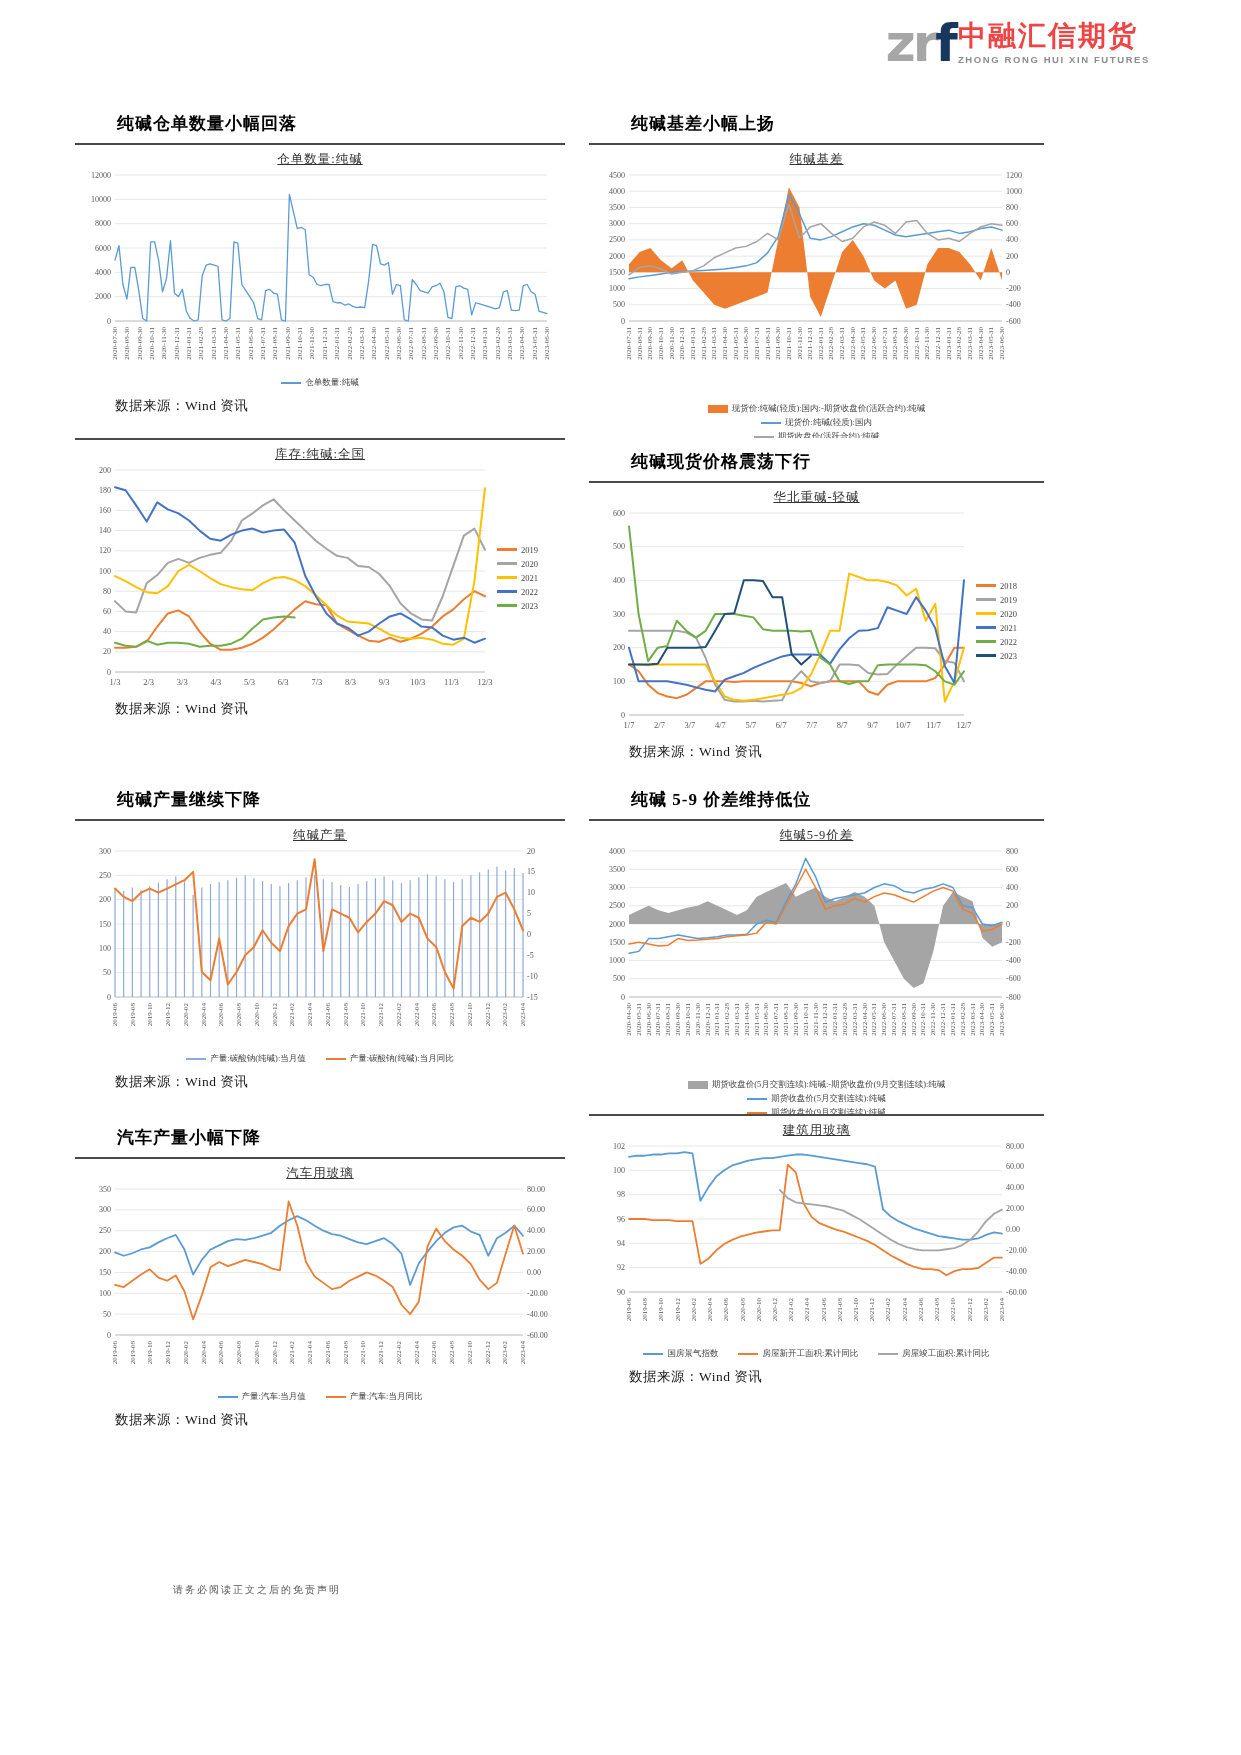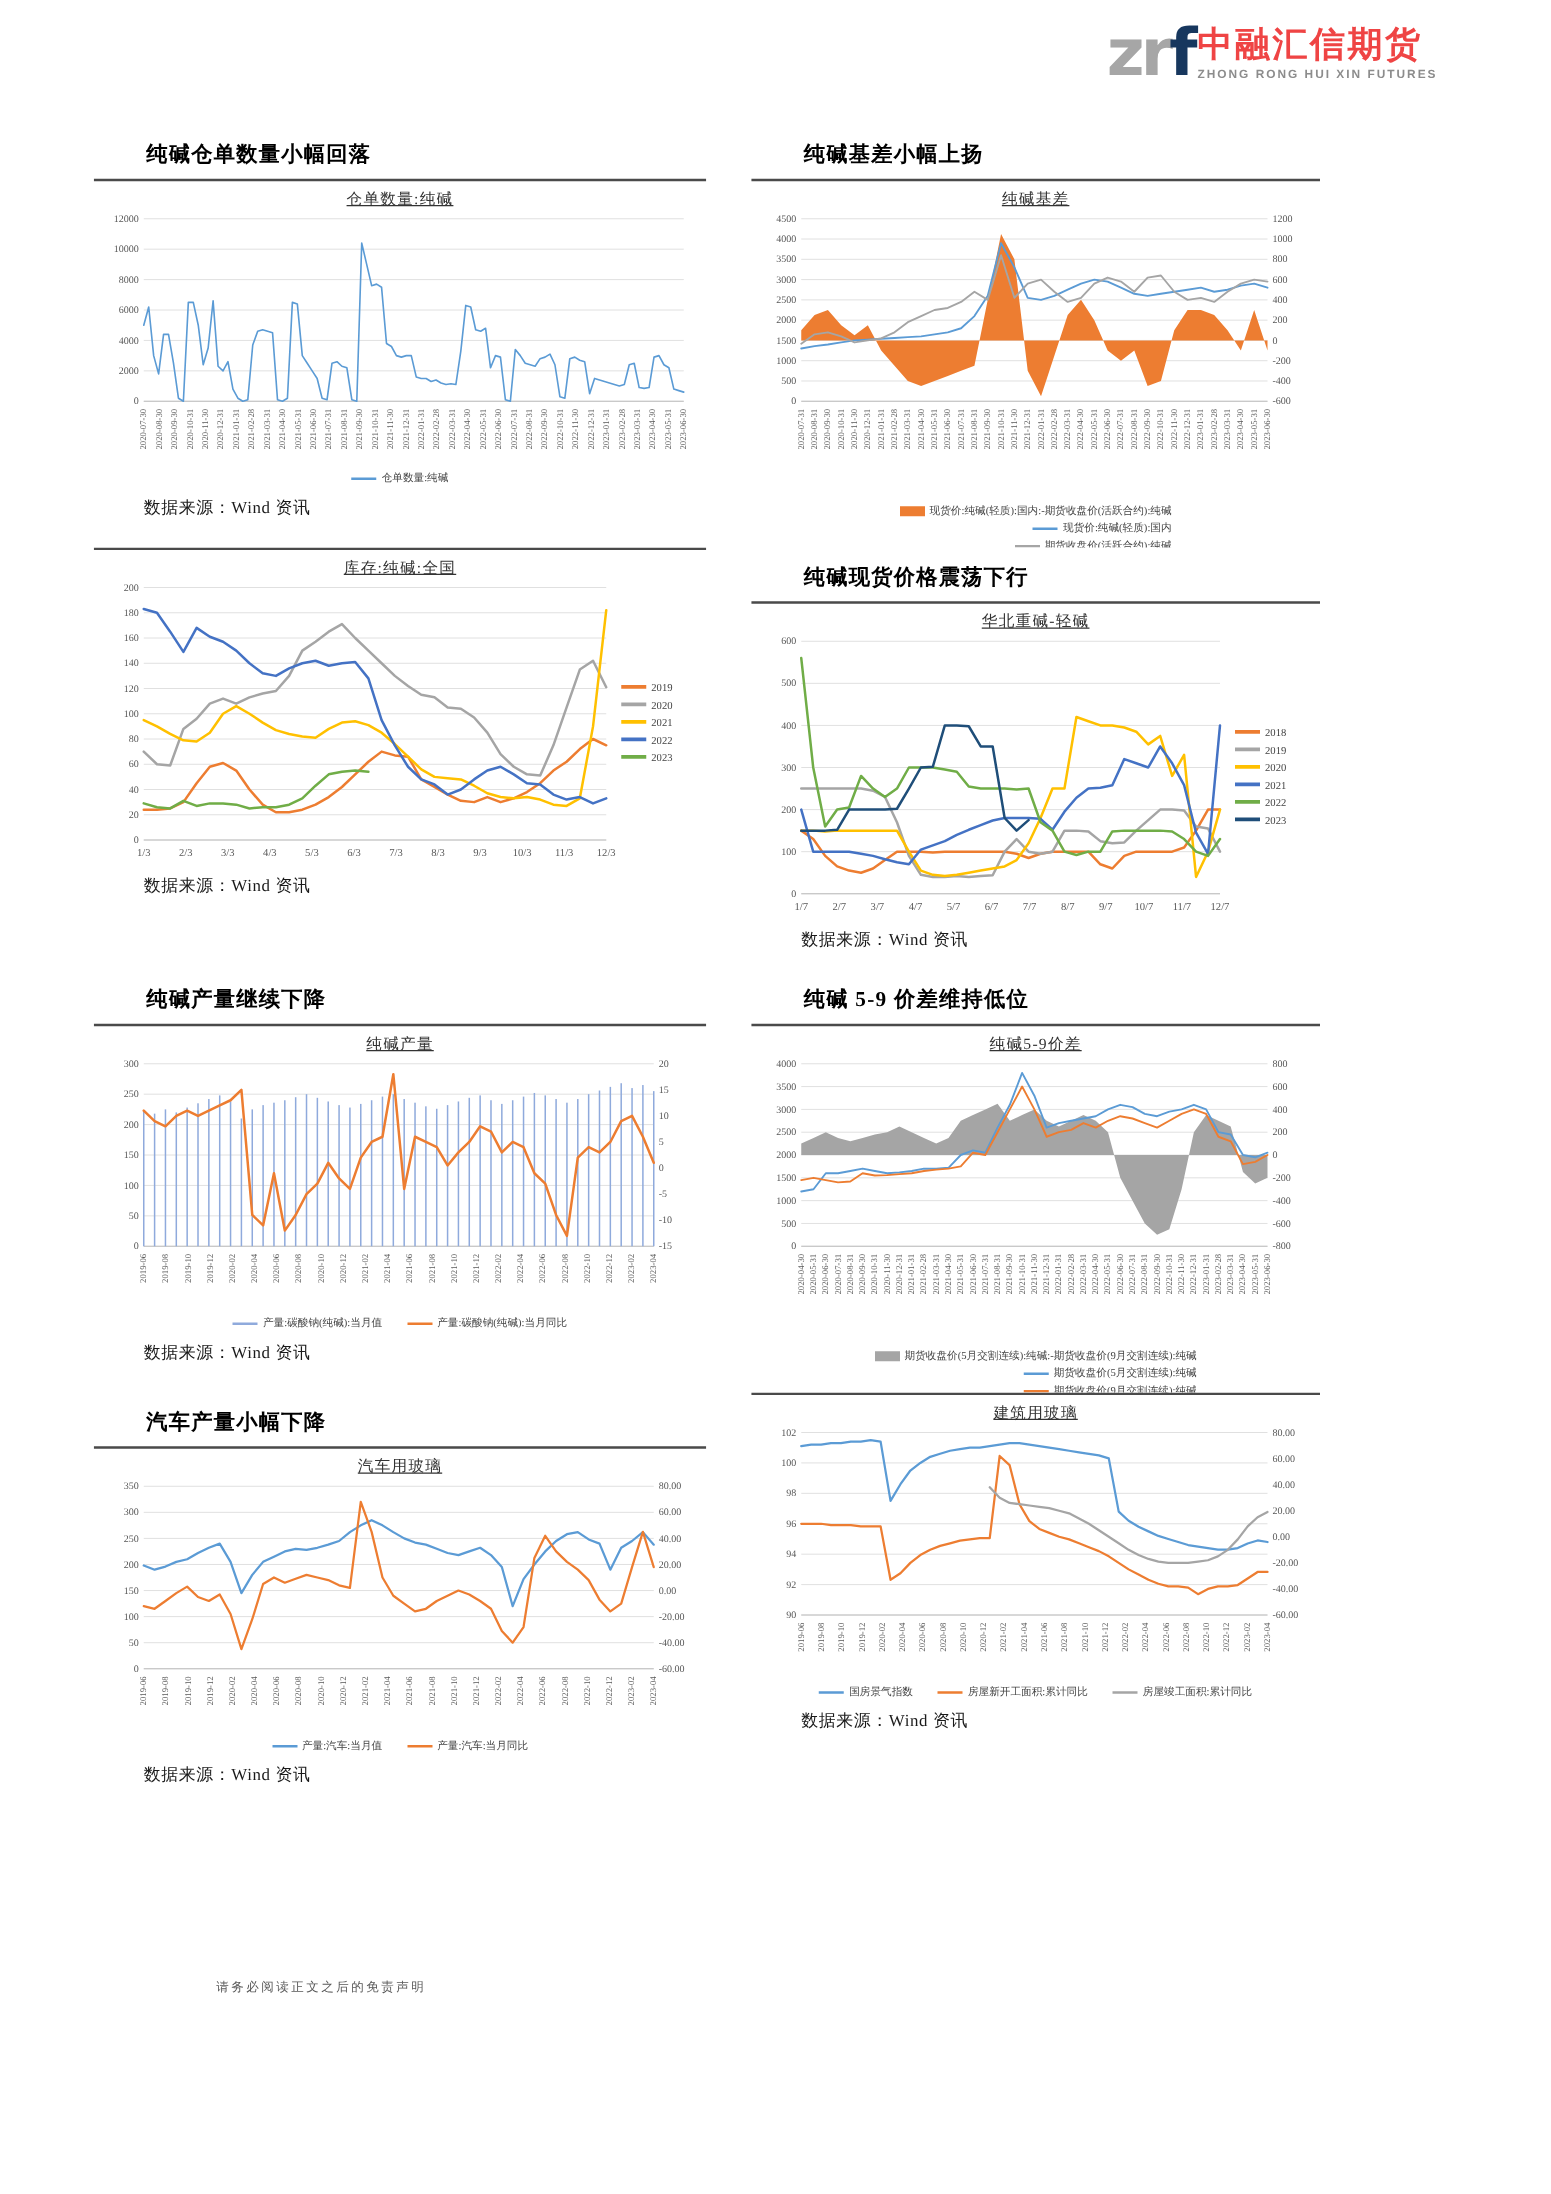--- a/index.html
+++ b/index.html
@@ -9,32 +9,32 @@
   }
   
   .logo{position:absolute;top:20px;right:91px;display:flex;align-items:flex-end;gap:3px;}
   .logo-mark{font-family:"DejaVu Sans",sans-serif;font-weight:bold;font-size:52px;line-height:0.9;letter-spacing:-3px;}
   .logo-mark .zr{color:#A6A6A6;}
   .logo-mark .f{color:#17375E;}
   .logo-text{display:flex;flex-direction:column;align-items:flex-start;padding-bottom:2px;}
   .logo-cn{font-size:28px;font-weight:bold;color:#ef4444;letter-spacing:2px;line-height:1.1;font-family:"Liberation Sans",sans-serif;}
   .logo-en{font-size:9.5px;font-weight:bold;color:#8C8C8C;letter-spacing:1.6px;font-family:"Liberation Sans",sans-serif;margin-top:2px;}
   
-  .grid{margin:100px 0 0 75px;width:965px;display:grid;grid-template-columns:490px 455px;column-gap:36px;}
+  .grid{margin:100px 0 0 75px;width:965px;display:grid;grid-template-columns:490px 455px;column-gap:24px;}
   .sec{height:338px;overflow:hidden;}
   .sec-h{font-size:17px;font-weight:bold;margin:12px 0 8px 42px;letter-spacing:1px;color:#000;}
   .sec-rule{border-bottom:2px solid #4A4A4A;}
   figure.chart-fig{margin:4px 0 0 0;padding:0;}
   .chart-title{text-align:center;font-size:12.5px;color:#333;text-decoration:underline;margin:6px 0 2px 0;letter-spacing:1px;}
   .chart-flex{display:flex;align-items:center;}
   .chart-canvas{line-height:0;flex:0 0 auto;}
   .chart-side{display:none;flex-direction:column;gap:4px;width:58px;font-size:8.5px;color:#444;}
   .chart-legend{display:flex;justify-content:center;margin-top:2px;font-size:8.5px;color:#444;}
   .chart-legend.row{flex-direction:row;gap:20px;}
-  .chart-legend.col{flex-direction:column;align-items:flex-end;gap:2px;width:max-content;margin-left:auto;margin-right:auto;margin-top:28px;}
+  .chart-legend.col{flex-direction:column;align-items:center;gap:2px;width:max-content;margin-left:auto;margin-right:auto;margin-top:28px;}
   .lg-item{display:flex;align-items:center;gap:4px;white-space:nowrap;}
   .sw{display:inline-block;width:20px;height:2.5px;}
   .sw-a{height:8px;}
   .src{font-size:13.5px;margin:8px 0 0 40px;color:#1a1a1a;letter-spacing:0.5px;font-family:Liberation Serif, serif;}
   .footer{position:absolute;left:173px;top:1583px;font-size:10px;color:#595959;letter-spacing:2px;}
   svg{font-family:"Liberation Serif",serif;}
 </style>
 </head>
 <body>
 

